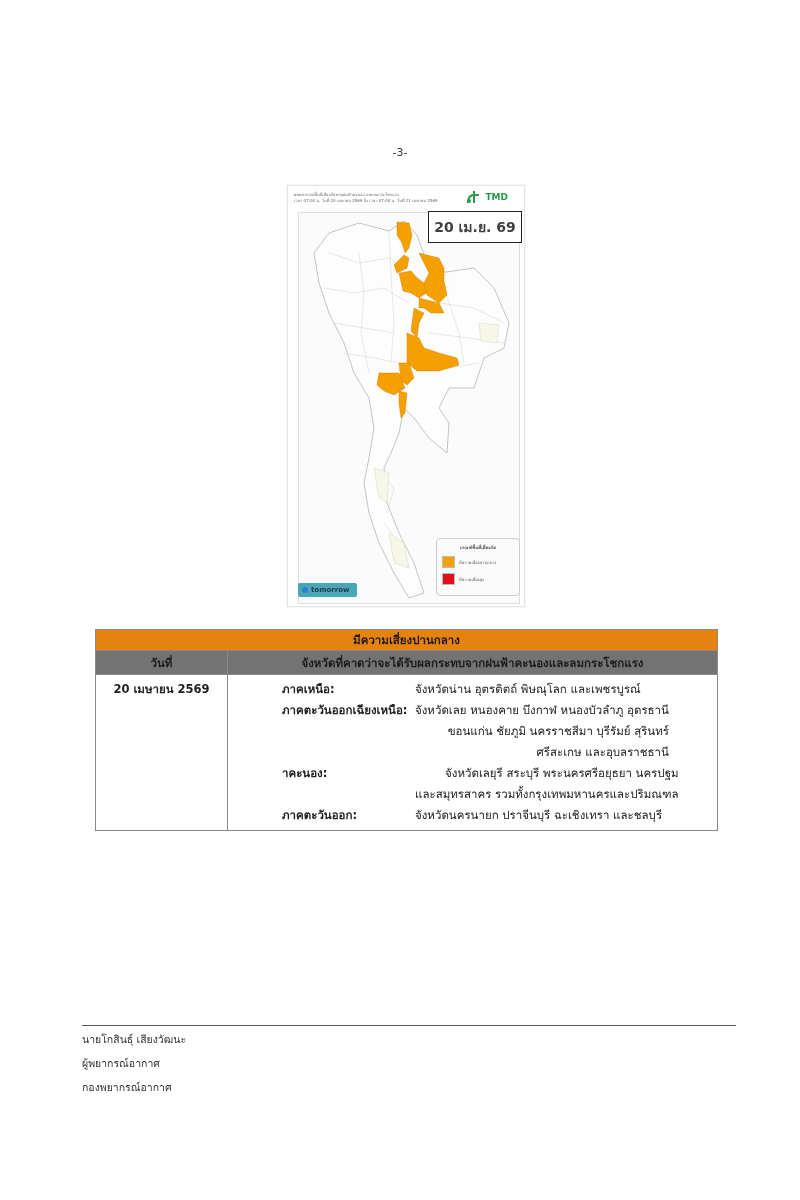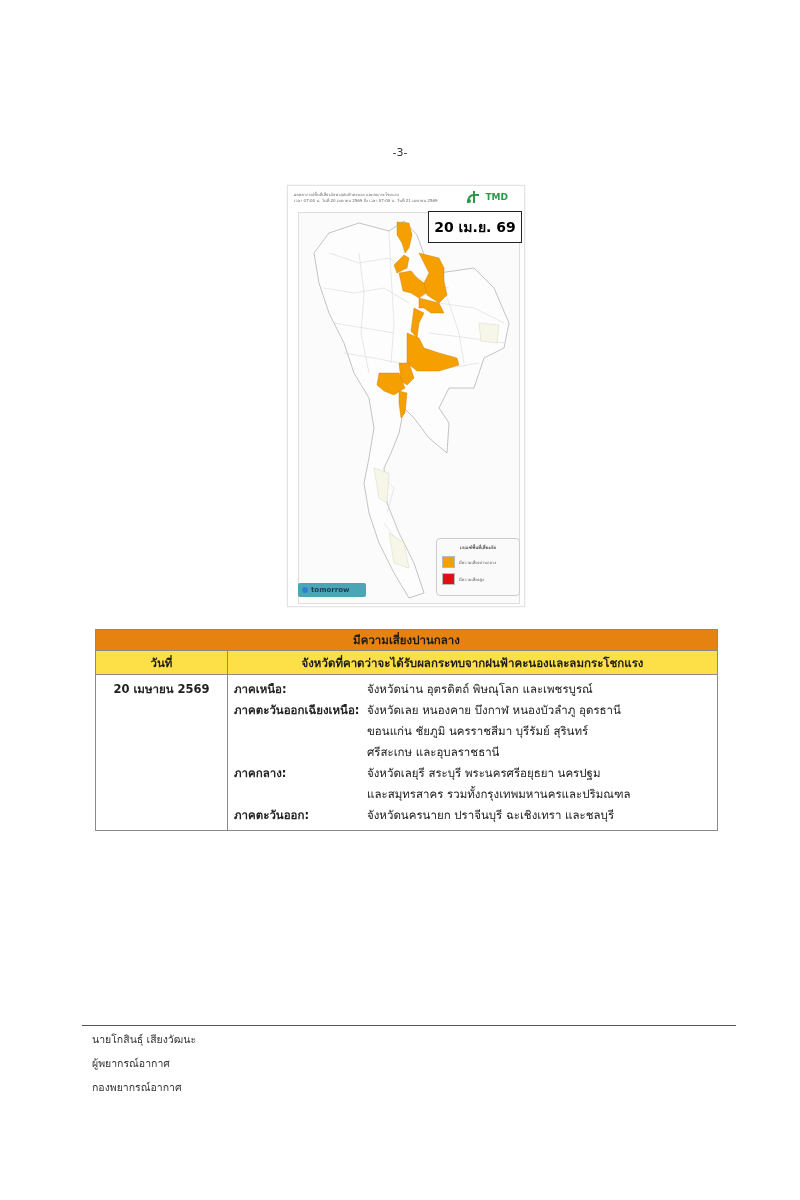--- a/index.html
+++ b/index.html
@@ -6,42 +6,42 @@
   body { width:800px; height:1200px; position:relative; font-family:"DejaVu Sans", sans-serif; color:#222; overflow:hidden; }
   .page-num { position:absolute; top:146px; left:0; width:800px; text-align:center; font-size:11px; color:#333; }
 
   .map-figure { position:absolute; left:287px; top:185px; width:236px; height:420px; background:#fff; border:1px solid #e4e4e4; box-shadow:0 0 2px rgba(0,0,0,0.1); }
   .map-caption { position:absolute; left:6px; top:6px; width:170px; font-size:4px; line-height:6px; color:#666; }
   .map-logo { position:absolute; right:16px; top:3px; display:flex; align-items:center; gap:4px; }
   .map-logo .ig { width:16px; height:16px; }
   .map-logo .tmd { font-size:9px; font-weight:bold; color:#2a9a4a; }
   .map-area { position:absolute; left:10px; top:26px; width:220px; height:390px; background:#fbfbfb; border:1px solid #ddd; }
   .map-area svg { position:absolute; left:0; top:0; }
-  .date-box { position:absolute; left:140px; top:25px; width:92px; height:30px; background:#fff; border:1.5px solid #222; display:flex; align-items:center; justify-content:center; font-size:14px; font-weight:bold; color:#000000; }
+  .date-box { position:absolute; left:140px; top:25px; width:92px; height:30px; background:#fff; border:1.5px solid #222; display:flex; align-items:center; justify-content:center; font-size:14px; font-weight:bold; color:#404040; }
   .legend { position:absolute; left:148px; top:352px; width:82px; height:56px; background:#fafafa; border:1px solid #ccc; border-radius:4px; font-size:4px; color:#555; }
   .legend .lt { text-align:center; margin-top:5px; font-weight:bold; font-size:4.5px; }
   .legend .row { display:flex; align-items:center; gap:4px; margin:5px 0 0 5px; }
   .legend .sw { width:11px; height:10px; border:1px solid #bbb; }
-  .tomorrow { position:absolute; left:10px; top:397px; width:68px; height:14px; background:#4aa6b4; border-radius:2px; display:flex; align-items:center; gap:3px; padding-left:4px; font-size:7px; color:#1d3b55; font-weight:bold; box-sizing:border-box; }
+  .tomorrow { position:absolute; left:10px; top:397px; width:59px; height:14px; background:#4aa6b4; border-radius:2px; display:flex; align-items:center; gap:3px; padding-left:4px; font-size:7px; color:#1d3b55; font-weight:bold; box-sizing:border-box; }
   .tomorrow .dot { width:6px; height:6px; border-radius:50%; background:#2f7fd6; }
 
   table.risk { position:absolute; left:95px; top:629px; width:623px; border-collapse:collapse; font-size:11.5px; }
   table.risk td, table.risk th { border:1px solid #8a8a8a; }
   .title-row th { background:#e6820f; color:#1b1b1b; font-weight:bold; height:20px; padding:0; text-align:center; }
-  .head-row th { background:#fde047; color:#1b1b1b; font-weight:bold; height:23px; padding:0; text-align:center; }
+  .head-row th { background:#737373; color:#1b1b1b; font-weight:bold; height:23px; padding:0; text-align:center; }
   .head-row th.c1 { width:131px; }
   td.date-cell { vertical-align:top; text-align:center; font-weight:bold; padding-top:5px; }
   td.prov-cell { vertical-align:top; padding:4px 0 4px 6px; }
   .rg { display:flex; }
-  .rg .label { width:133px; font-weight:bold; flex-shrink:0; }
-  .rg .lines div { height:21px; line-height:21px; }
+  .rg .label { width:133px; font-weight:bold; flex-shrink:0;margin-left:48px; }
+  .rg .lines div { height:21px; line-height:21px;text-align:right; }
   .rg .label { height:21px; line-height:21px; }
 
   .footer-line { position:absolute; left:82px; top:1025px; width:654px; height:1px; background:#555; }
-  .footer-left { position:absolute; left:92px; top:1031px; font-size:10.5px; color:#333; }
+  .footer-left { position:absolute; left:82px; top:1031px; font-size:10.5px; color:#333; }
   .footer-right { position:absolute; right:70px; top:1031px; font-size:10.5px; color:#333; text-align:right; }
   .footer-left div, .footer-right div { height:24px; line-height:16px; }
 </style>
 </head>
 <body>
 
 <div class="page-num">-3-</div>
 
 <div class="map-figure">
   <div class="map-caption">
@@ -139,21 +139,21 @@
       </div>
       <div class="rg">
         <div class="label">ภาคตะวันออกเฉียงเหนือ:</div>
         <div class="lines">
           <div>จังหวัดเลย หนองคาย บึงกาฬ หนองบัวลำภู อุดรธานี</div>
           <div>ขอนแก่น ชัยภูมิ นครราชสีมา บุรีรัมย์ สุรินทร์</div>
           <div>ศรีสะเกษ และอุบลราชธานี</div>
         </div>
       </div>
       <div class="rg">
-        <div class="label">ภาคกลาง:</div>
+        <div class="label">าคะนอง:</div>
         <div class="lines">
           <div>จังหวัดเลยุรี สระบุรี พระนครศรีอยุธยา นครปฐม</div>
           <div>และสมุทรสาคร รวมทั้งกรุงเทพมหานครและปริมณฑล</div>
         </div>
       </div>
       <div class="rg">
         <div class="label">ภาคตะวันออก:</div>
         <div class="lines">
           <div>จังหวัดนครนายก ปราจีนบุรี ฉะเชิงเทรา และชลบุรี</div>
         </div>

